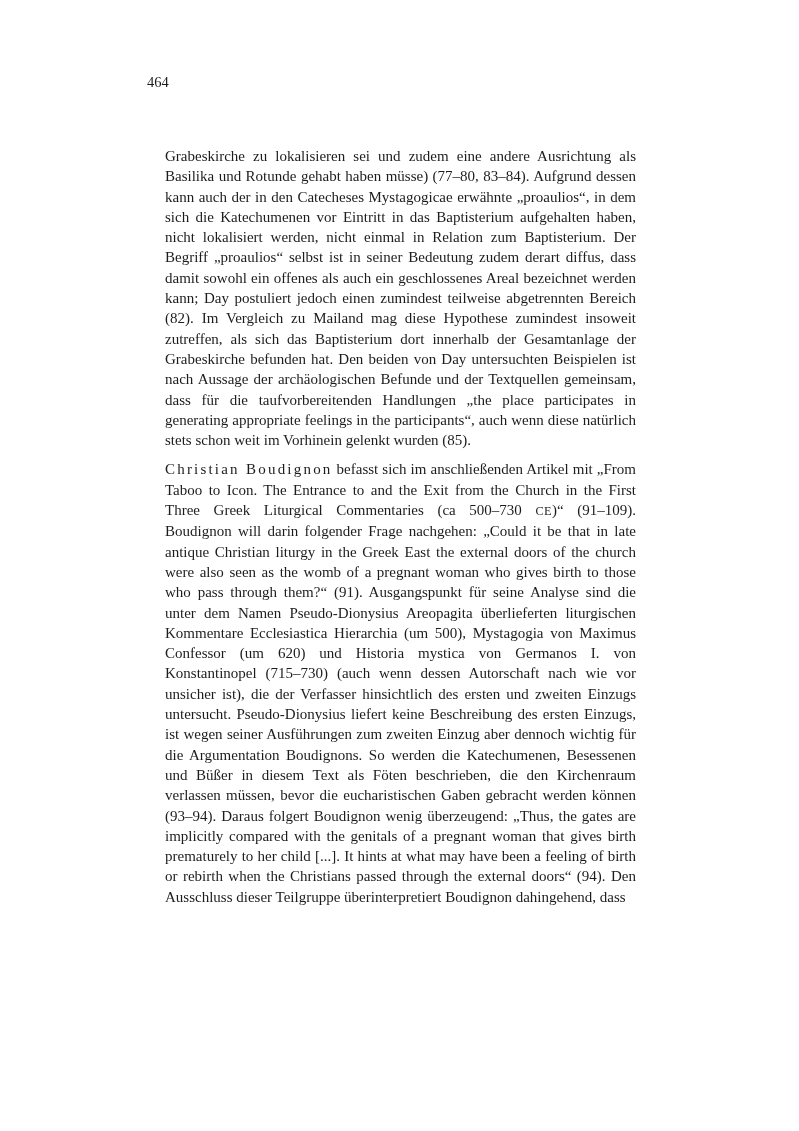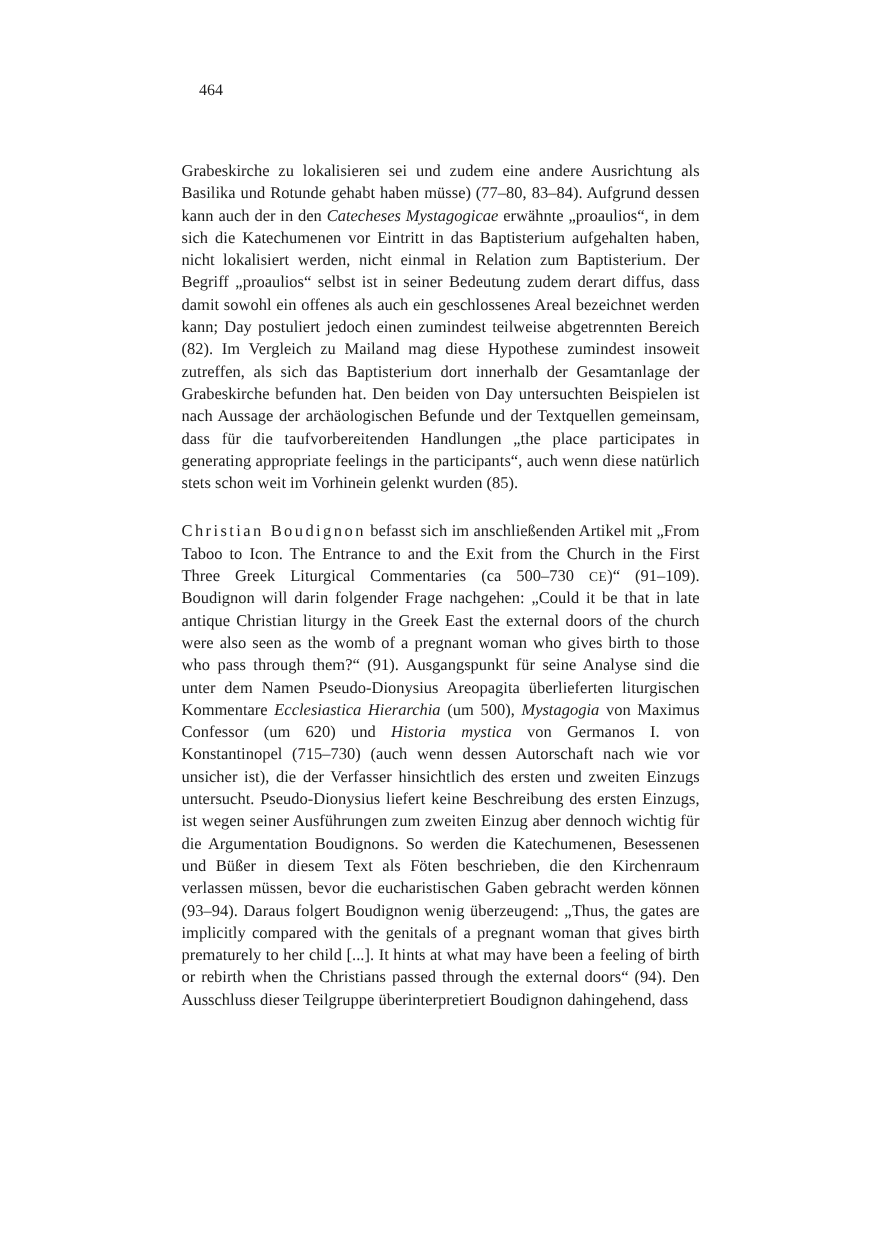--- a/index.html
+++ b/index.html
@@ -12,21 +12,21 @@
     width: 799px;
     height: 1131px;
     margin: 0 auto;
     background: #ffffff;
     font-family: "Liberation Serif", "DejaVu Serif", serif;
     color: #1c1c1c;
     overflow: hidden;
   }
   .page-number {
     position: absolute;
-    left: 181px;
+    left: 147px;
     top: 73px;
     font-size: 14.5px;
     line-height: 18px;
   }
   .running-header {
     position: absolute;
     left: 165px;
     top: 74px;
     width: 471px;
     text-align: center;
@@ -41,24 +41,24 @@
     text-align: justify;
     font-size: 15px;
     line-height: 20.3px;
     hyphens: auto;
     -webkit-hyphens: auto;
   }
   .body-text p {
     margin: 0;
   }
   .body-text p + p {
-    margin-top: 23px;
+    margin-top: 9px;
   }
   .seg-normal { font-style: normal; }
-  .seg-italic { font-style: italic; }
+  .seg-italic { }
   .seg-spaced { letter-spacing: 2.2px; }
   .seg-smallcaps { font-size: 0.82em; letter-spacing: 0.4px; }
 </style>
 </head>
 <body>
 
 <div class="page">
   <div class="page-number">464</div>
   <div class="body-text">
       <p><span class="seg-normal">Grabeskirche zu lokalisieren sei und zudem eine andere Ausrichtung als Basilika und Rotunde gehabt haben müsse) (77–80, 83–84). Aufgrund dessen kann auch der in den </span><span class="seg-italic">Catecheses Mystagogicae</span><span class="seg-normal"> erwähnte „proaulios“, in dem sich die Katechumenen vor Eintritt in das Baptisterium aufgehalten haben, nicht lokalisiert werden, nicht einmal in Relation zum Baptisterium. Der Begriff „proaulios“ selbst ist in seiner Bedeutung zudem derart diffus, dass damit sowohl ein offenes als auch ein geschlossenes Areal bezeichnet werden kann; Day postuliert jedoch einen zumindest teilweise abgetrennten Bereich (82). Im Vergleich zu Mailand mag diese Hypothese zumindest insoweit zutreffen, als sich das Baptisterium dort innerhalb der Gesamtanlage der Grabeskirche befunden hat. Den beiden von Day untersuchten Beispielen ist nach Aussage der archäologischen Befunde und der Textquellen gemeinsam, dass für die taufvorbereitenden Handlungen „the place participates in generating appropriate feelings in the participants“, auch wenn diese natürlich stets schon weit im Vorhinein gelenkt wurden (85).</span></p>

